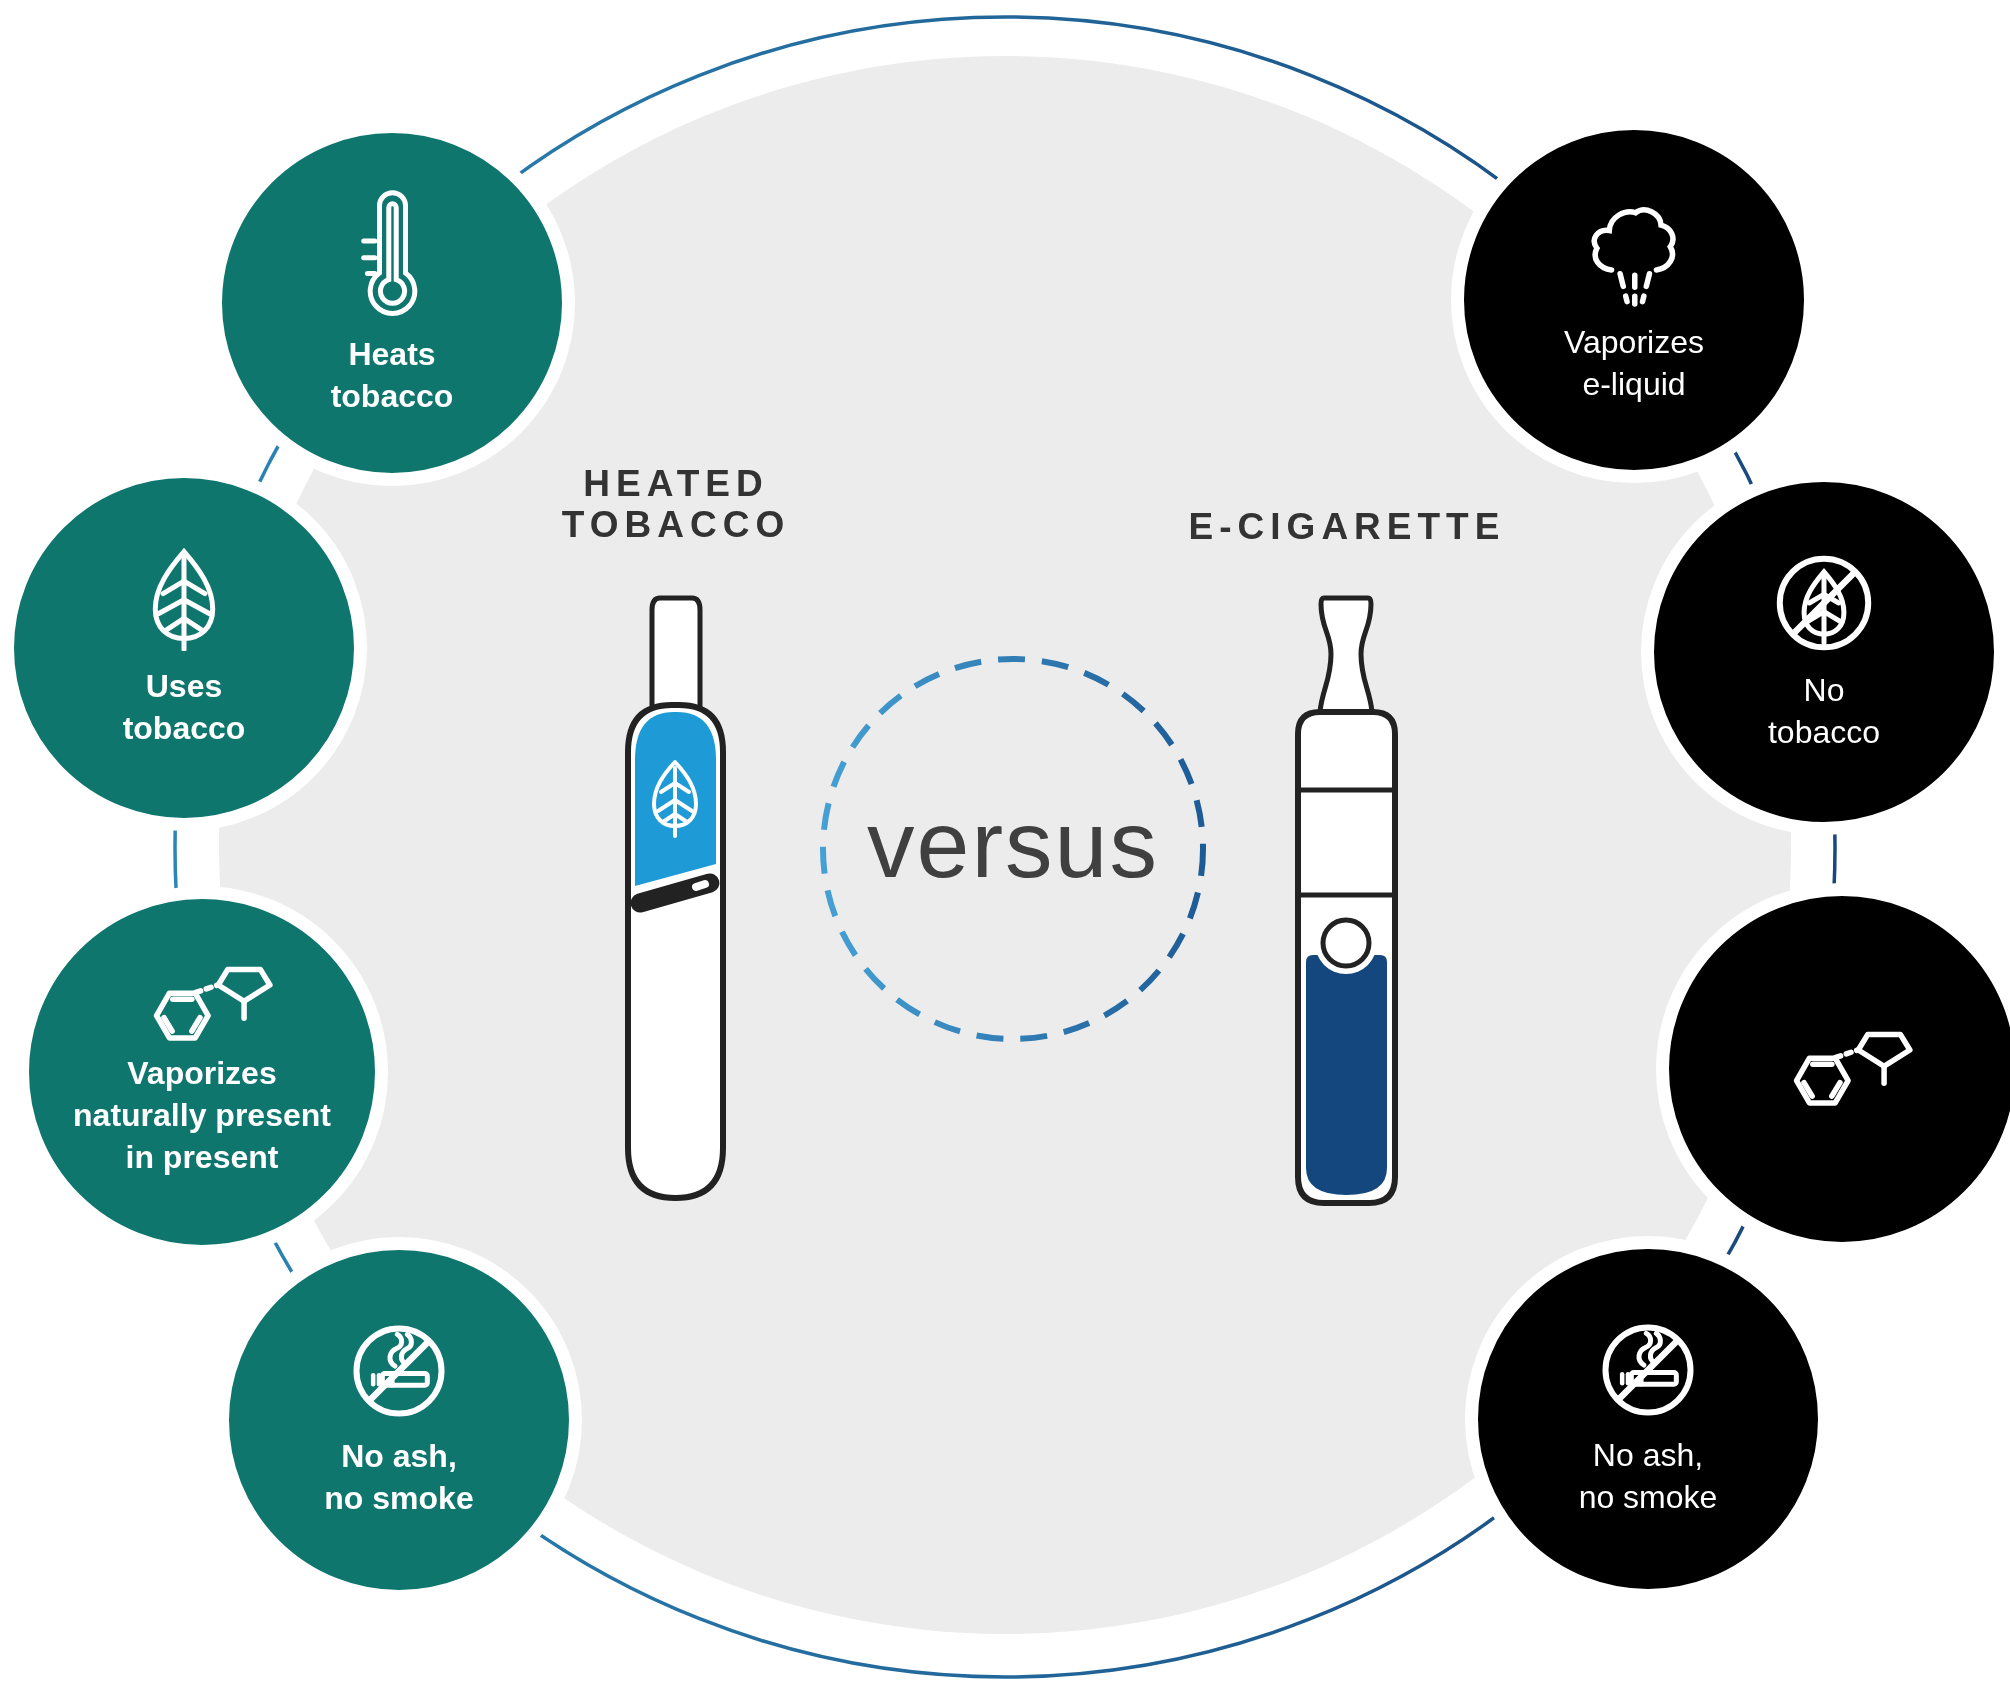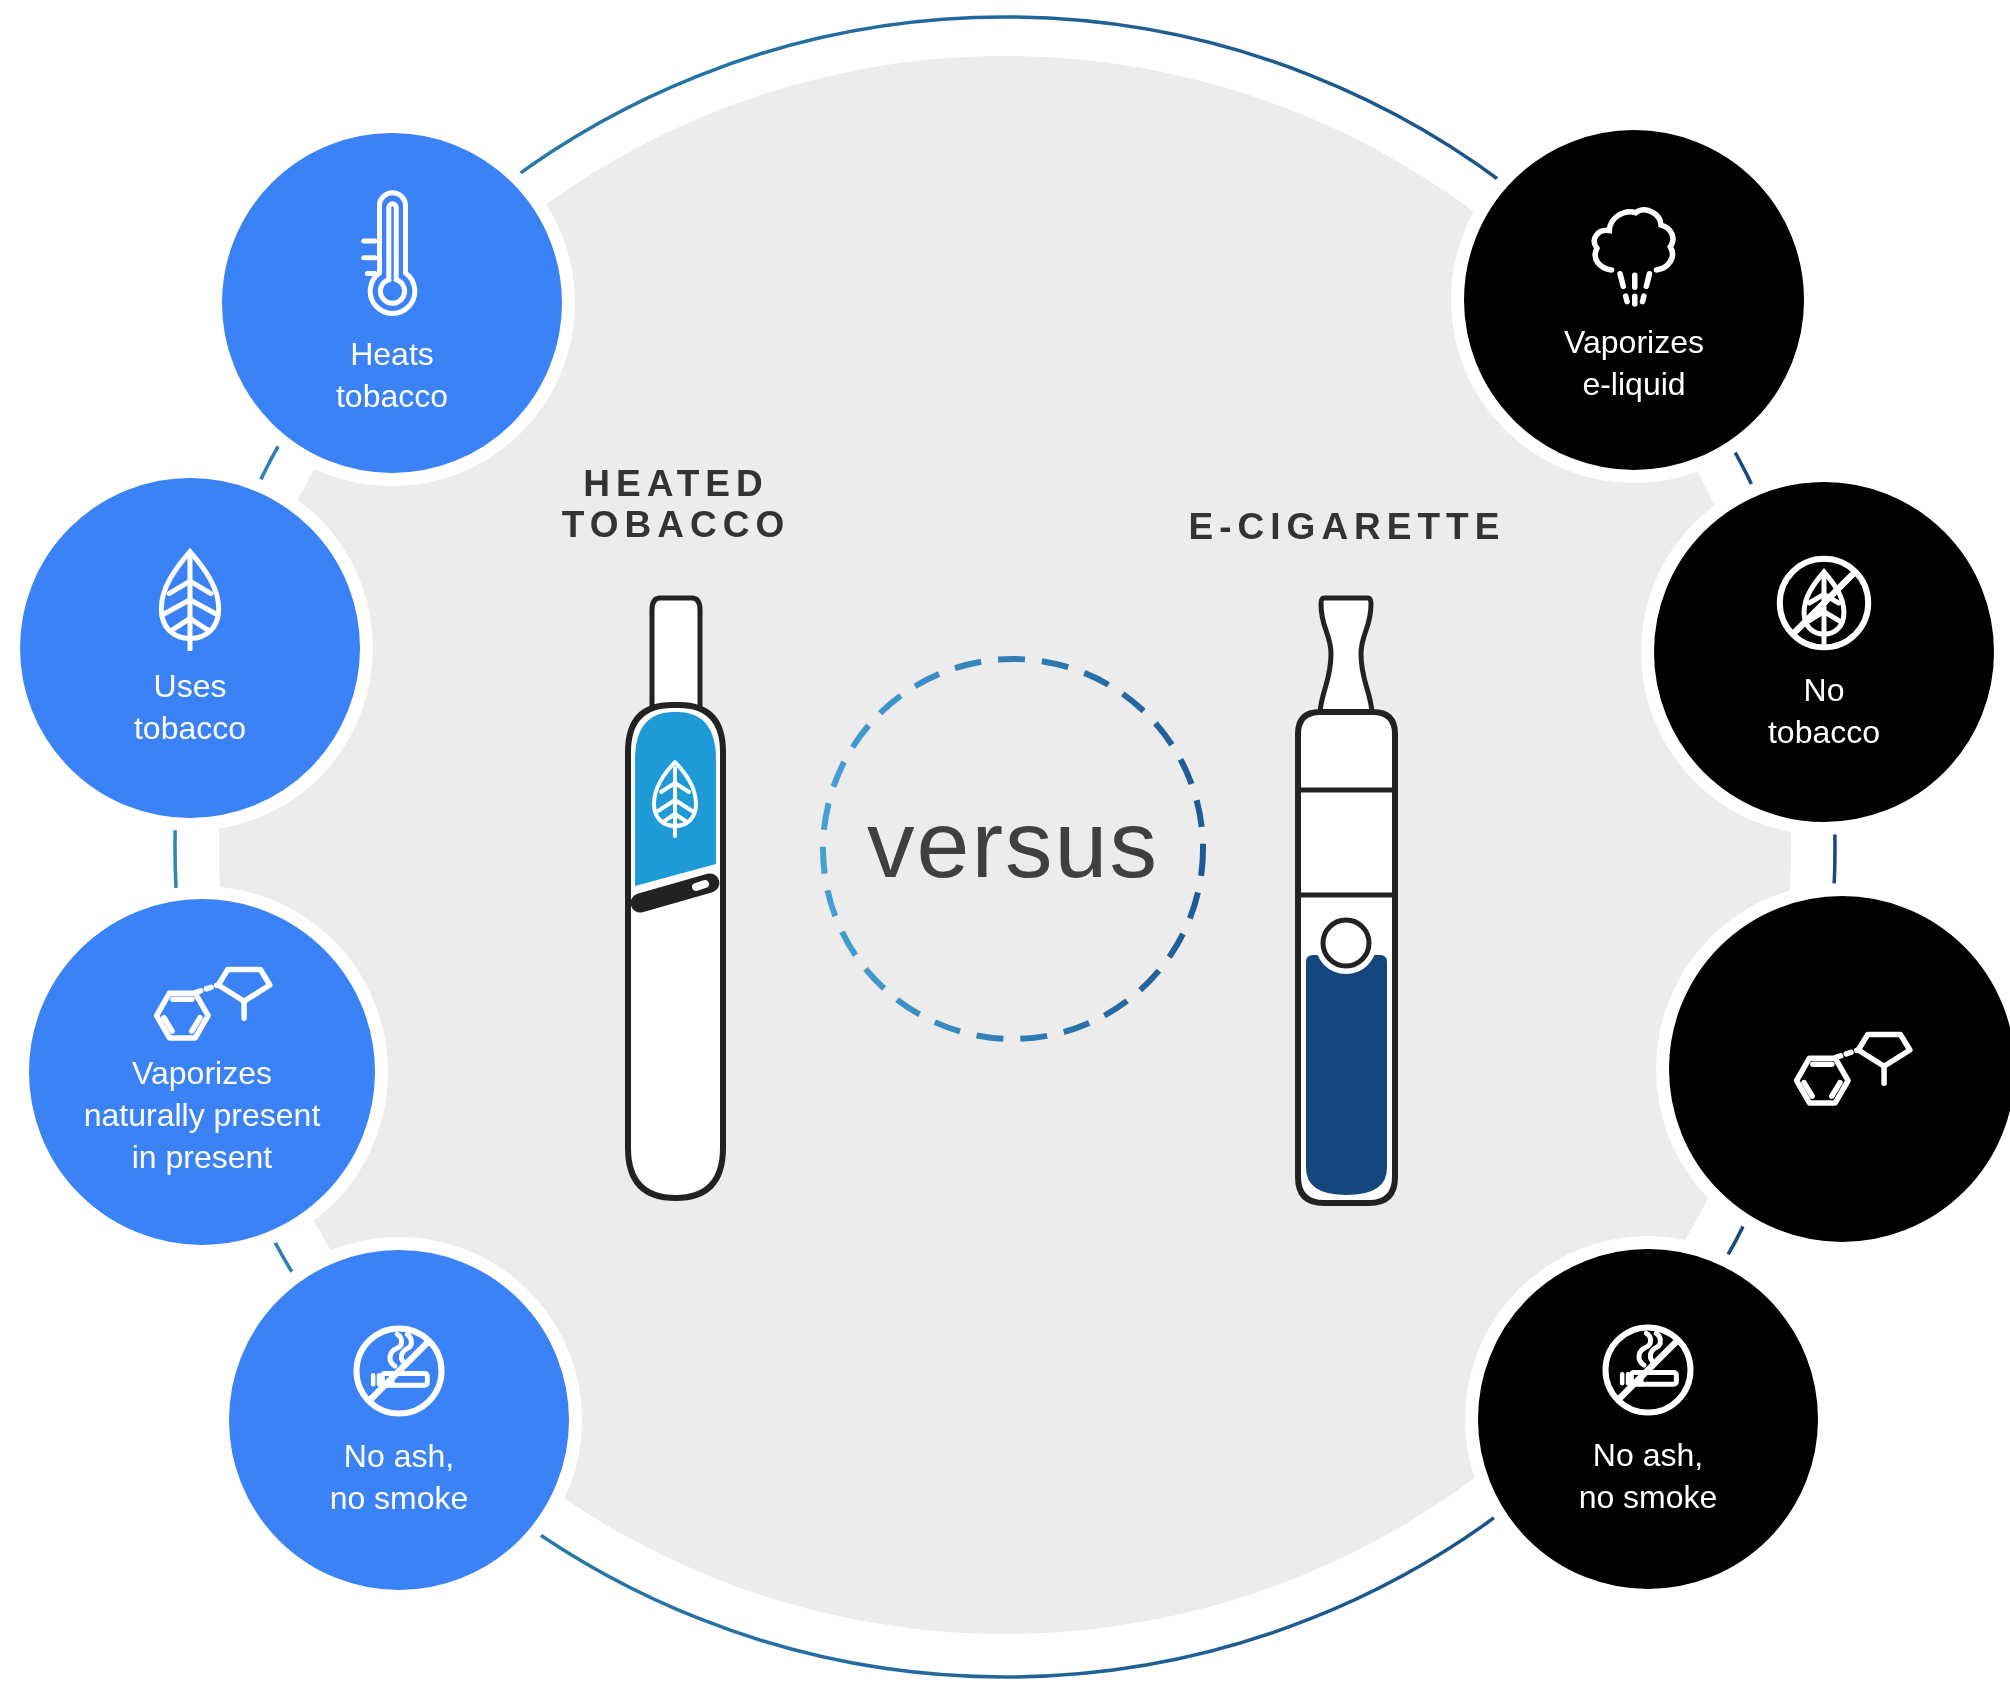--- a/index.html
+++ b/index.html
@@ -4,21 +4,21 @@
 <style>
   html,body{margin:0;padding:0;background:#ffffff;}
   body{font-family:"Liberation Sans","DejaVu Sans",sans-serif;}
   .stage{position:relative;width:2010px;height:1685px;background:#ffffff;overflow:hidden;}
   .bg-svg{position:absolute;left:0;top:0;}
   .bubble{
     position:absolute;border-radius:50%;border:13px solid #ffffff;
     box-sizing:content-box;display:flex;flex-direction:column;
     align-items:center;justify-content:center;text-align:center;
   }
-  .bubble.light{background:#3b82f6;}
+  .bubble.light{background:#0f766e;font-weight:bold;}
   .bubble.dark{background:#000000;}
   .bubble .icon{flex:none;}
   .blabel{color:#ffffff;font-size:32px;line-height:1.32;margin-top:14px;}
   .blabel span{display:block;}
   .devlabel{position:absolute;width:400px;text-align:center;color:#333333;
     font-size:37px;font-weight:700;letter-spacing:6px;line-height:1.12;}
   .devlabel span{display:block;}
   .versus{position:absolute;left:813px;top:797px;width:400px;text-align:center;
     color:#404040;font-size:95px;font-weight:300;letter-spacing:2px;line-height:1;}
   .icon *{vector-effect:non-scaling-stroke;}
@@ -90,21 +90,21 @@
       <line x1="4" y1="56" x2="16" y2="56"></line>
         <line x1="4" y1="74" x2="16" y2="74"></line>
         <line x1="8" y1="91" x2="16" y2="91"></line>
     </svg>
     <div class="blabel">
       <span>Heats</span>
       <span>tobacco</span>
     </div>
   </div>
 
-  <div class="bubble light" style="left:7px;top:465px;width:340px;height:340px;">
+  <div class="bubble light" style="left:1px;top:465px;width:340px;height:340px;">
     <svg class="icon" width="78" height="104" viewBox="0 0 100 134" fill="none" stroke="#ffffff" stroke-width="5" stroke-linecap="round">
       <path d="M50,6 C31,28 13,52 13,80 C13,104 29,118 50,118 C71,118 87,104 87,80 C87,52 69,28 50,6 Z"></path>
       <line x1="50" y1="118" x2="50" y2="132"></line>
       <line x1="50" y1="13" x2="50" y2="118"></line>
       <line x1="50" y1="44" x2="23" y2="60"></line>
         <line x1="50" y1="44" x2="77" y2="60"></line>
       <line x1="50" y1="68" x2="17" y2="86"></line>
         <line x1="50" y1="68" x2="83" y2="86"></line>
       <line x1="50" y1="92" x2="27" y2="107"></line>
         <line x1="50" y1="92" x2="73" y2="107"></line>

